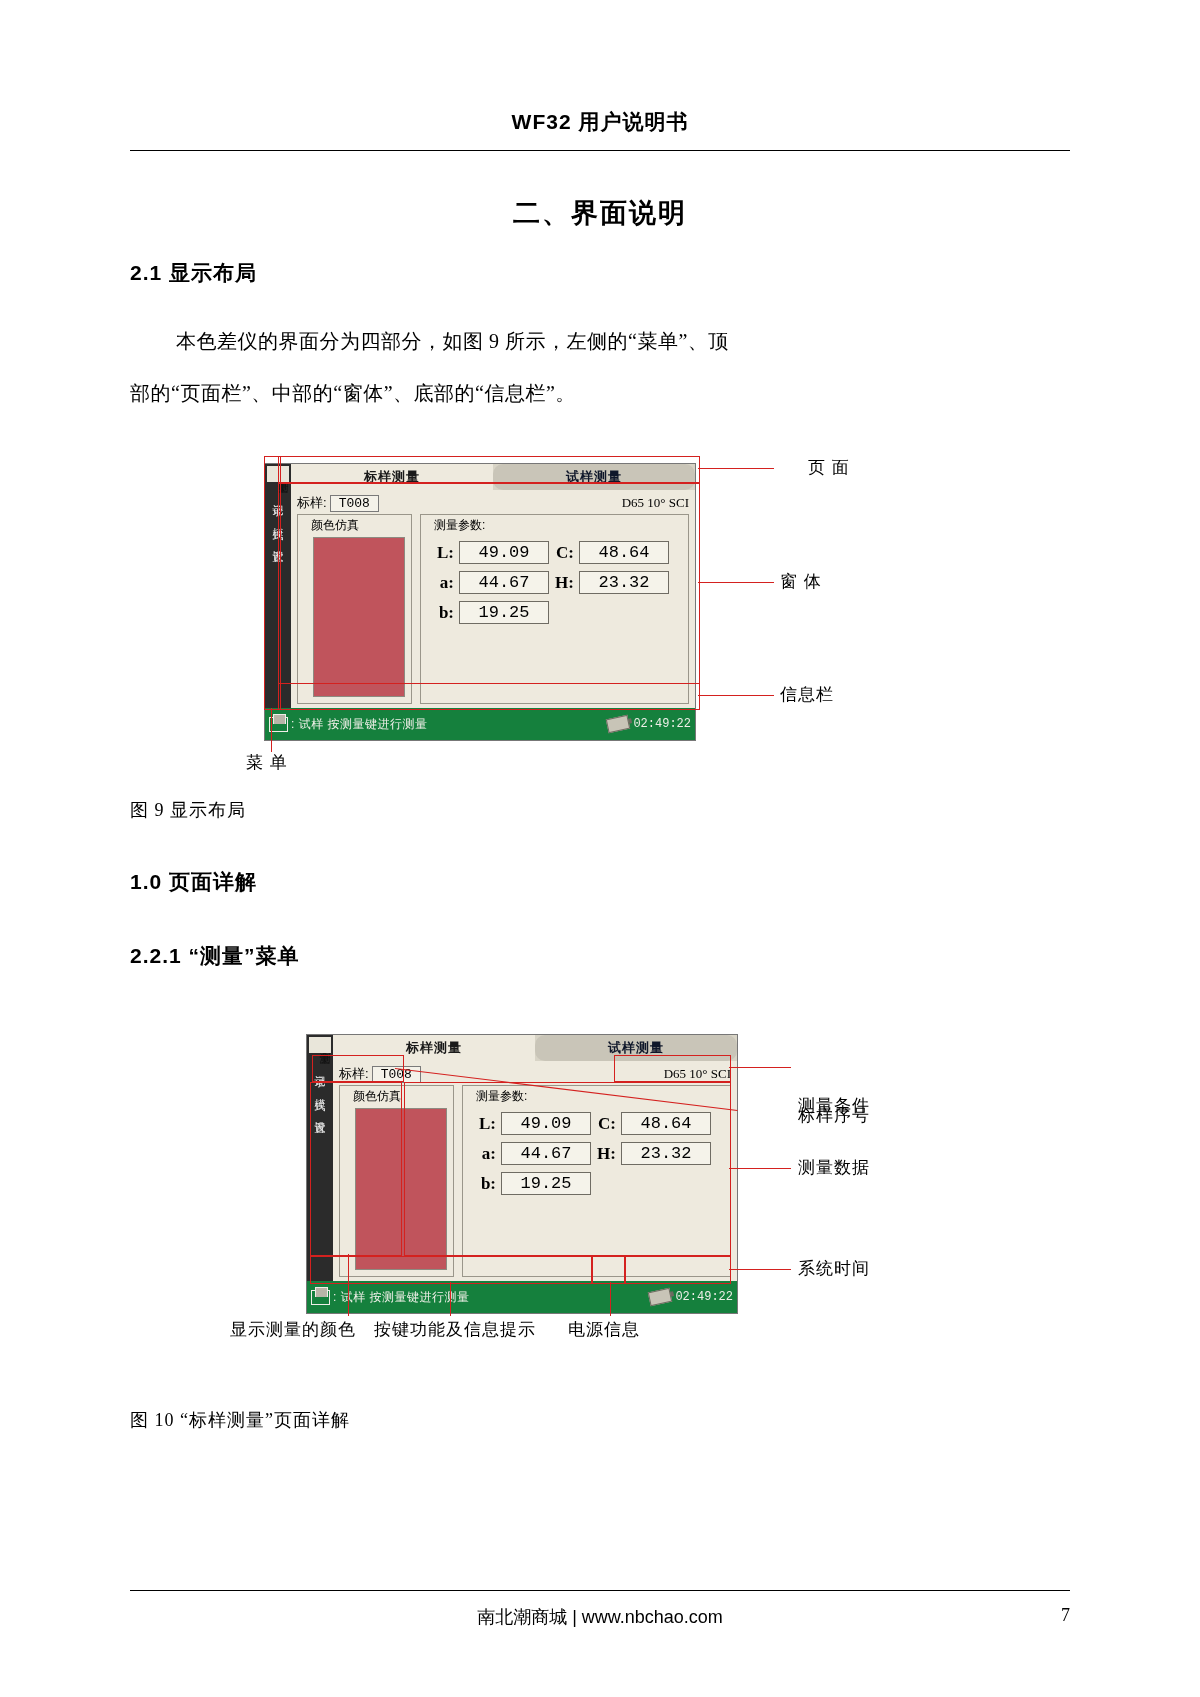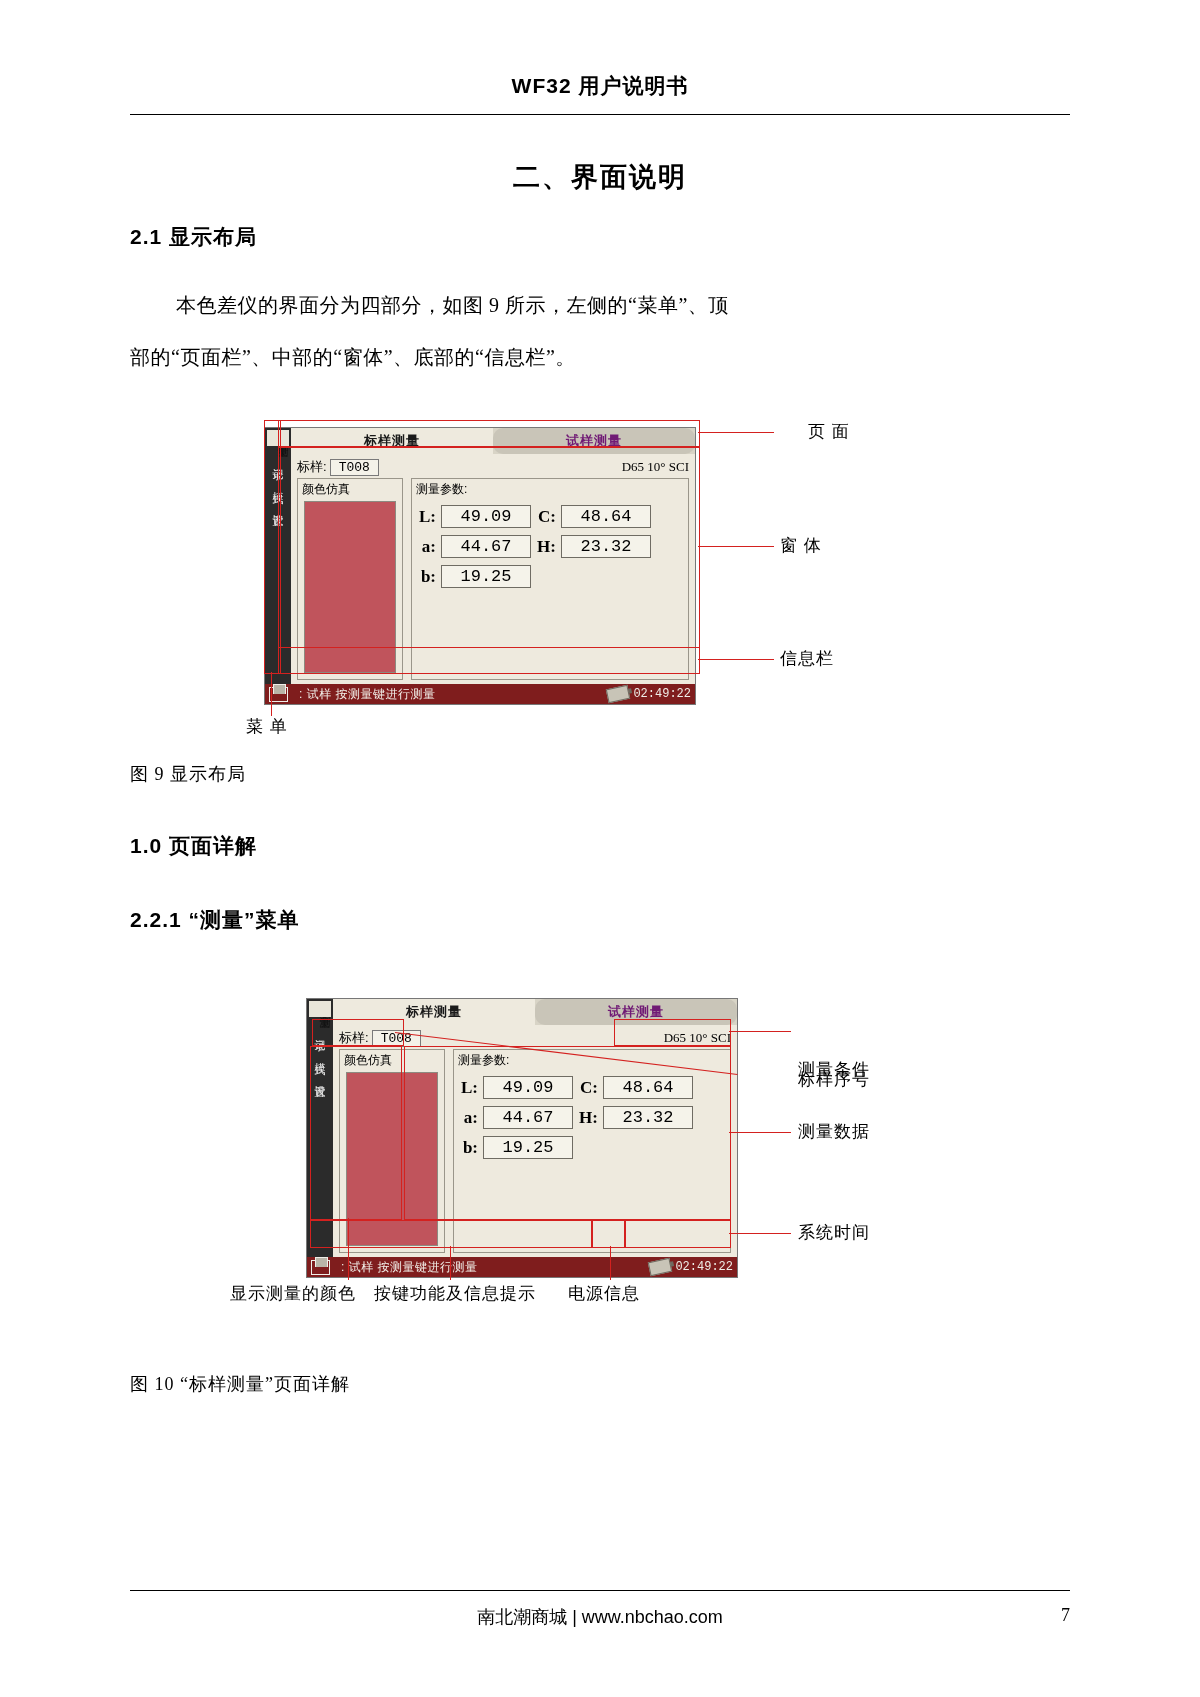--- a/index.html
+++ b/index.html
@@ -16,20 +16,21 @@
     padding:0 130px;
   }
   
   .doc-header{
     text-align:center;
     font-size:21px;
     font-family:"Liberation Sans", sans-serif;
     font-weight:bold;
     padding-top:72px;
     letter-spacing:1px;
+    margin-top:36px;
   }
   .header-rule{
     border-bottom:1.6px solid #000;
     margin-top:14px;
   }
   
   h1.chapter{
     text-align:center;
     font-size:27px;
     font-family:"Liberation Sans", sans-serif;
@@ -110,21 +111,21 @@
   .menu-item.active{background:#e9e6da;color:#111;width:22px;}
   .menu-sep{height:7px;}
   .screen-col{flex:1;display:flex;flex-direction:column;}
   .tabs{display:flex;height:26px;background:#d8d4c6;}
   .tab{
     flex:1;
     display:flex;align-items:center;justify-content:center;
     font-size:13px;font-weight:bold;letter-spacing:1px;
   }
   .tab.active{background:#eeeade;color:#1a1a1a;border-bottom:1px solid #eeeade;}
-  .tab.inactive{background:#c9c5b8;color:#701a75;border-radius:10px;}
+  .tab.inactive{background:#c9c5b8;color:#0f172a;border-radius:10px;}
   .cond-row{
     display:flex;align-items:center;justify-content:space-between;
     padding:4px 6px 2px 6px;
     font-size:13px;
     gap:40px;
   }
   .sample-box{
     display:flex;align-items:center;gap:3px;
   }
   .sample-label{font-size:13px;}
@@ -133,21 +134,21 @@
     background:#f4f2e9;
     padding:0px 8px;
     font-size:13px;
     font-family:"Liberation Mono", monospace;
   }
   .cond-val{font-size:13px;font-family:"Liberation Serif",serif;}
   .panes{display:flex;padding:0 6px 4px 6px;gap:8px;flex:1;}
   .pane{
     border:1px solid #9a968a;
     background:#eeeade;
-    padding:2px 4px 4px 4px;
+    padding:2px 4px 4px 13px;
     position:relative;
   }
   .pane-title{font-size:12px;margin-bottom:3px;}
   .color-pane{width:96px;display:flex;flex-direction:column;}
   .swatch{
     flex:1;
     border:1px solid #8d8a80;
     background:#c0545c;
     margin:0 2px 2px 2px;
   }
@@ -161,27 +162,26 @@
   .param-val{
     border:1px solid #6f6c63;
     background:#f5f3ea;
     font-family:"Liberation Mono", monospace;
     font-size:17px;
     padding:1px 8px;
     min-width:72px;
     text-align:center;
   }
   .statusbar{
-    height:20px;
-    background:#7f1d1d;
+    height:32px;
+    background:#15803d;
     display:flex;align-items:center;
     font-size:12px;
     color:#f2f0ea;
     position:relative;
-    gap:8px;
   }
   .sb-icon{
     width:17px;height:13px;margin-left:4px;margin-right:3px;
     border:1.5px solid #f0eee8;position:relative;flex:none;
   }
   .sb-icon:after{
     content:"";position:absolute;left:3px;top:-4px;width:11px;height:9px;
     border:1.5px solid #f0eee8;border-bottom:none;background:#b9b5a8;
   }
   .sb-text{white-space:nowrap;letter-spacing:0.5px;}

